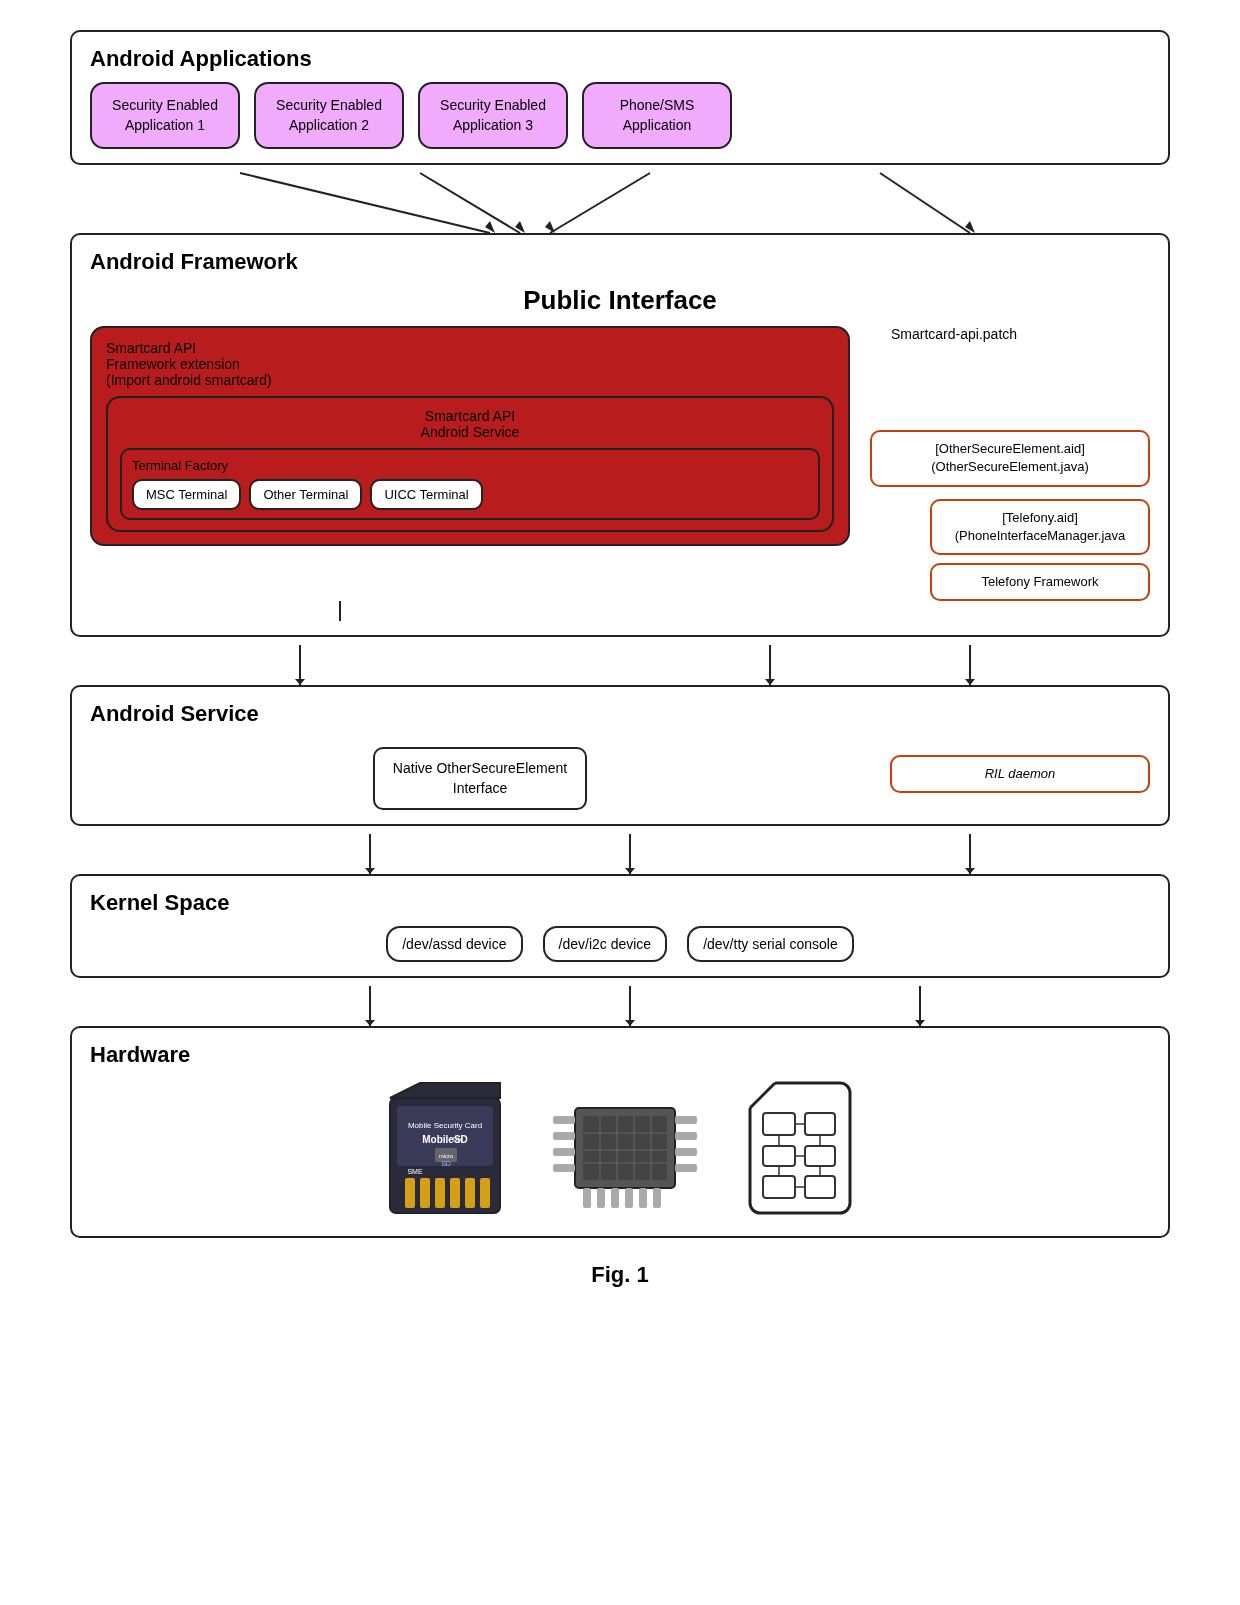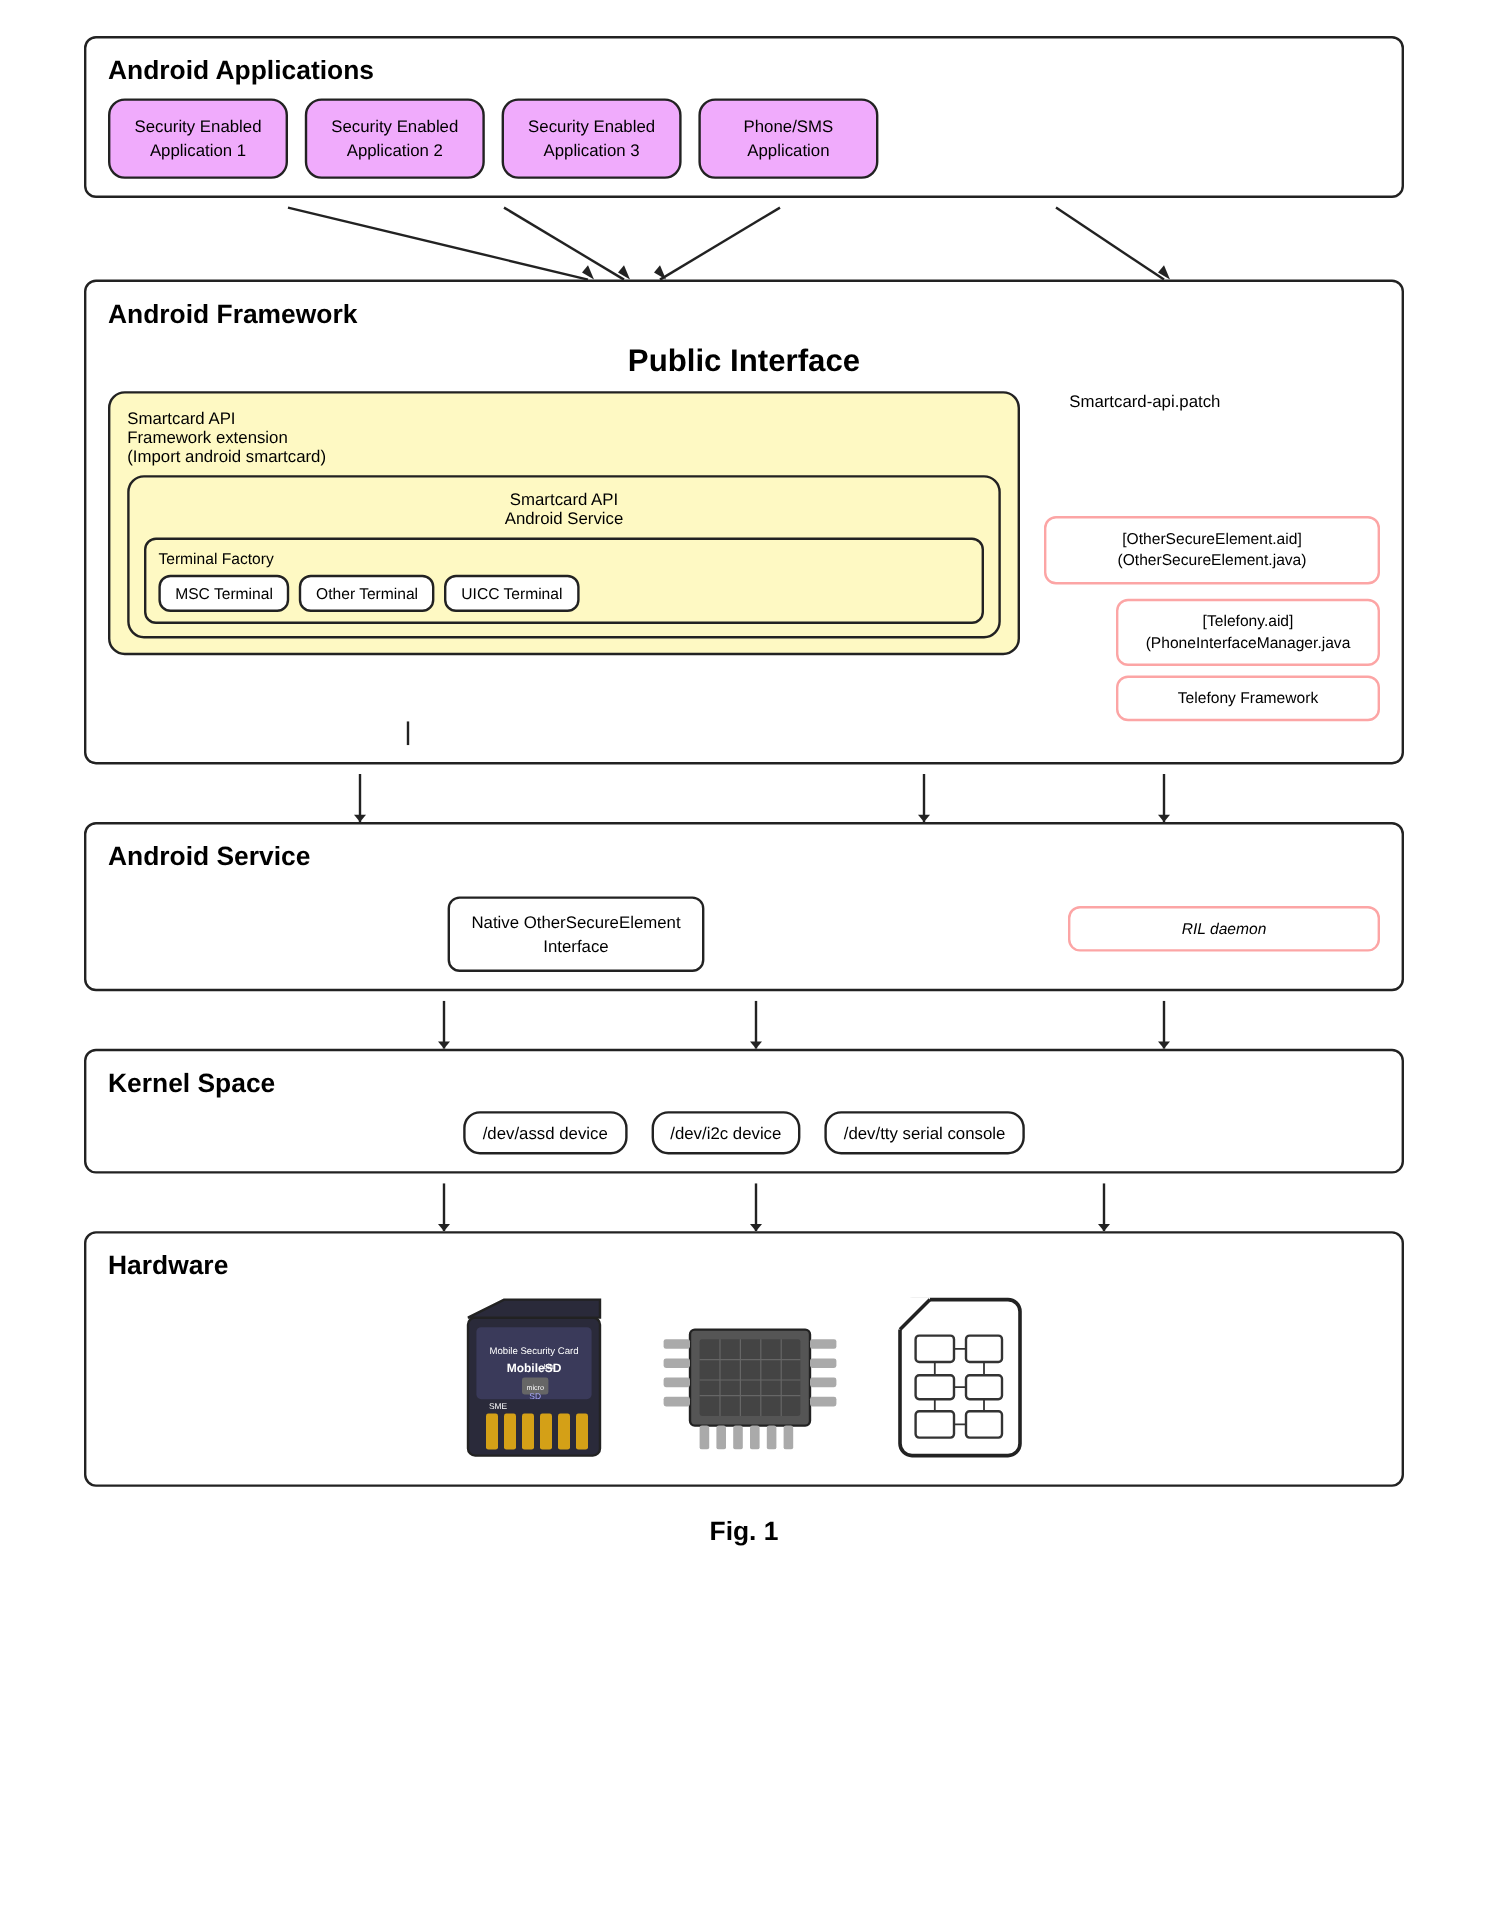--- a/index.html
+++ b/index.html
@@ -65,21 +65,21 @@
       font-size: 26px;
       font-weight: bold;
       text-align: center;
       margin: 4px 0 10px 0;
     }
     .smartcard-outer {
       border: 2px solid #222;
       border-radius: 14px;
       padding: 12px 14px;
       flex: 1;
-      background: #fef9c3;
+      background: #b91c1c;
     }
     .framework-api-label {
       font-size: 14px;
       margin-bottom: 8px;
     }
     .smartcard-api-service {
       border: 2px solid #222;
       border-radius: 14px;
       padding: 10px 12px;
       margin-top: 8px;
@@ -100,21 +100,21 @@
       gap: 8px;
     }
     .terminal-item {
       border: 2px solid #222;
       border-radius: 10px;
       padding: 6px 12px;
       font-size: 13px;
       background: #fff;
     }
     .other-secure-box {
-      border: 2px solid #fca5a5;
+      border: 2px solid #c2410c;
       border-radius: 10px;
       padding: 8px 14px;
       font-size: 13px;
       text-align: center;
       line-height: 1.4;
     }
     
     .system-content {
       display: flex;
       flex-direction: row;

